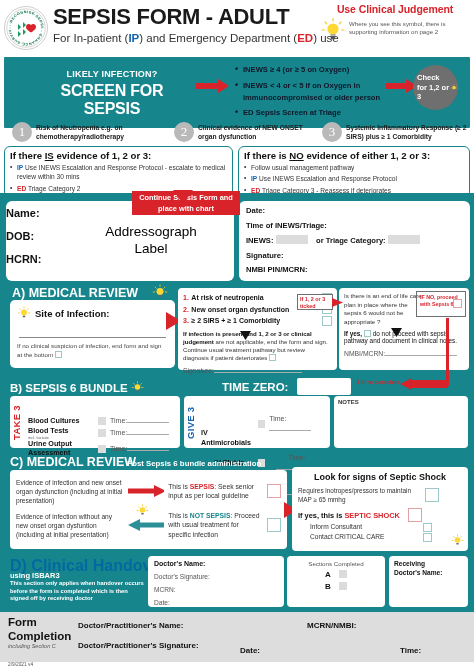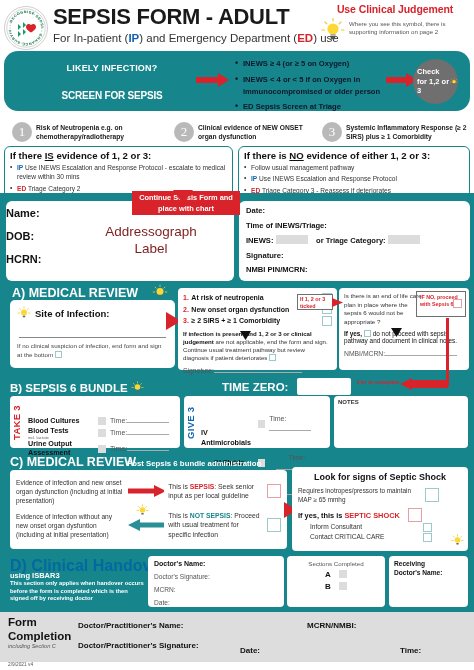--- a/index.html
+++ b/index.html
@@ -31,28 +31,28 @@
   .ucj { position:absolute; right:4px; top:3px; width:150px; }
   .ucj-title { color:#d8232a; font-weight:bold; font-size:10.5px; text-align:center; letter-spacing:-.1px;}
   .ucj-body { display:flex; align-items:flex-start; gap:3px; margin-top:2px;}
   .ucj-text { font-size:6.1px; color:#555; line-height:8px; padding-top:3px;}
 
   
   .bulb { position:relative; display:inline-block; }
 
   
   .screen-bar {
-    position:absolute; left:4px; top:51px; width:466px; height:60px;
-    background:#17858c; border-radius:14px;
+    position:absolute; left:4px; top:57px; width:466px; height:71px;
+    background:#17858c; border-radius:1px;
   }
   .likely {
     position:absolute; left:28px; top:12px; width:160px; text-align:center; color:#fff;
   }
   .likely .l1 { font-size:9px; font-weight:bold; letter-spacing:.2px; }
-  .likely .l2 { font-size:10px; font-weight:bold; margin-top:17px; letter-spacing:-.2px;}
+  .likely .l2 { font-size:16px; font-weight:bold; margin-top:3px; letter-spacing:-.2px;}
   .bullets { position:absolute; left:231px; top:7px; width:148px; color:#0f172a; }
   .bullets li { font-size:7.6px; line-height:12px; margin-bottom:3.5px; list-style:none; position:relative; padding-left:8px; font-weight:bold;}
   .bullets li:before { content:"•"; position:absolute; left:0; top:-1px; font-size:9px; }
   .check-circle {
     position:absolute; right:12px; top:8px; width:45px; height:45px; border-radius:50%;
     background:#6f6f6f; color:#fff; display:flex; align-items:center; justify-content:center;
   }
   .check-circle .cc-txt { font-size:7.5px; font-weight:bold; line-height:9.5px; text-align:left; padding-left:4px;}
 
   
@@ -95,21 +95,21 @@
   
   .teal-body { position:absolute; left:0px; top:193px; width:474px; height:424px; background:#17858c; }
 
   .addr-box {
     position:absolute; left:6px; top:201px; width:228px; height:80px; background:#fff;
     border-radius:6px; padding:6px 0;
   }
   .addr-box .f { font-size:11px; font-weight:bold; color:#111; margin-bottom:11px;}
   .addr-ghost {
     position:absolute; left:60px; top:22px; width:170px; text-align:center;
-    color:#7f1d1d; font-size:13.5px; line-height:17px; font-weight:normal;
+    color:#000000; font-size:13.5px; line-height:17px; font-weight:normal;
   }
   .date-box {
     position:absolute; left:239px; top:201px; width:231px; height:80px; background:#fff;
     border-radius:6px; padding:5px 7px;
   }
   .date-box .l { font-size:7.6px; font-weight:bold; color:#111; margin-bottom:5.5px; }
   .inline-blank { display:inline-block; width:32px; height:9px; background:#dcdcdc; vertical-align:-1px;}
 
   
   .secA-title { position:absolute; left:12px; top:286px; color:#fff; font-size:12.5px; font-weight:bold; }

